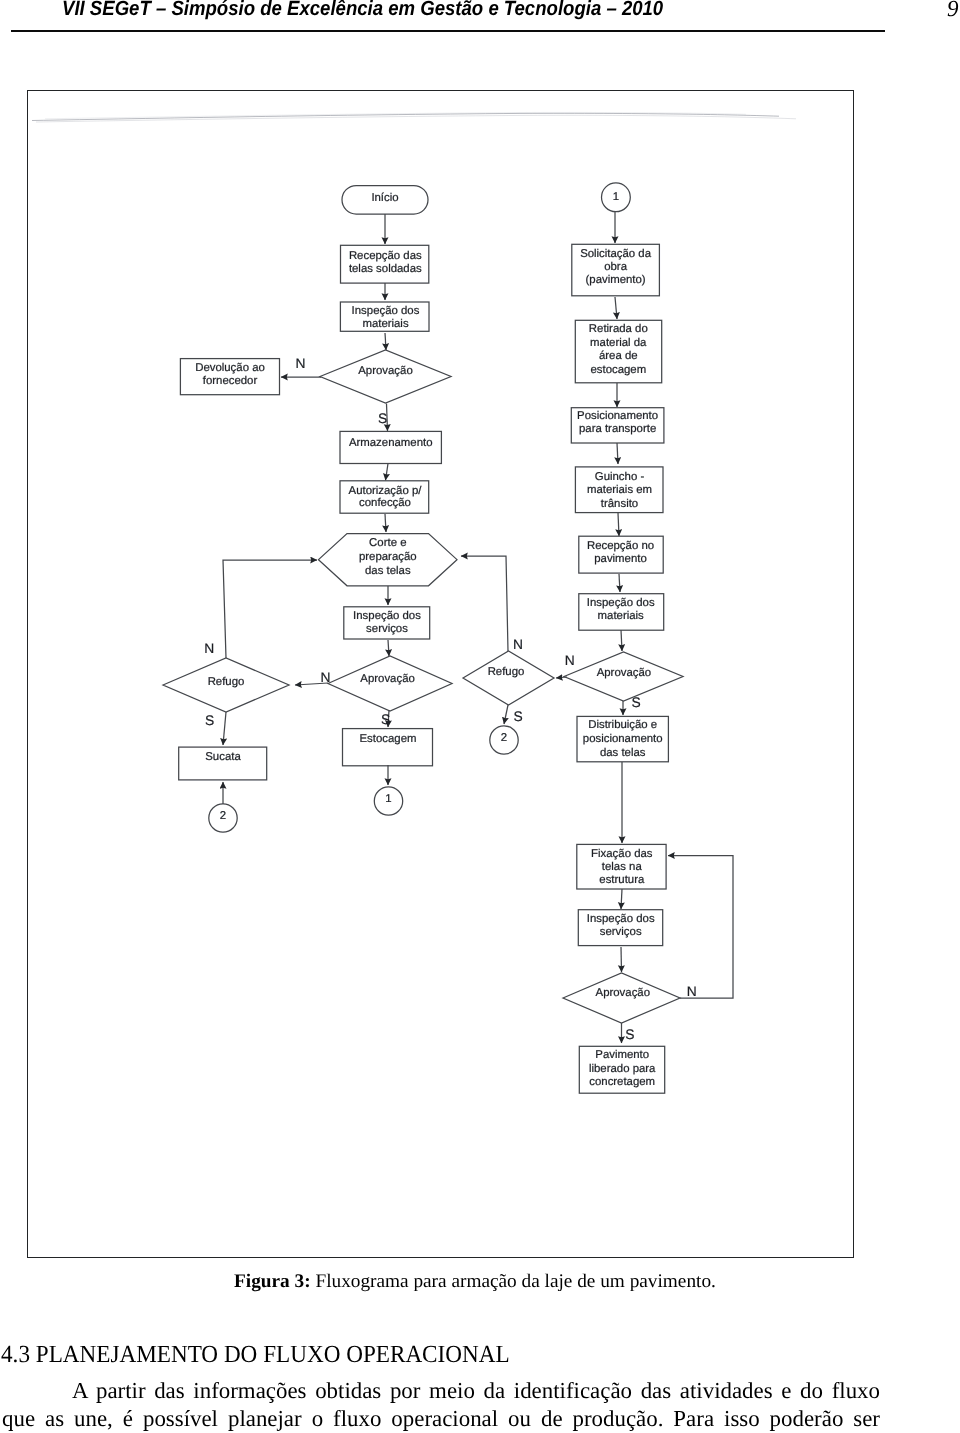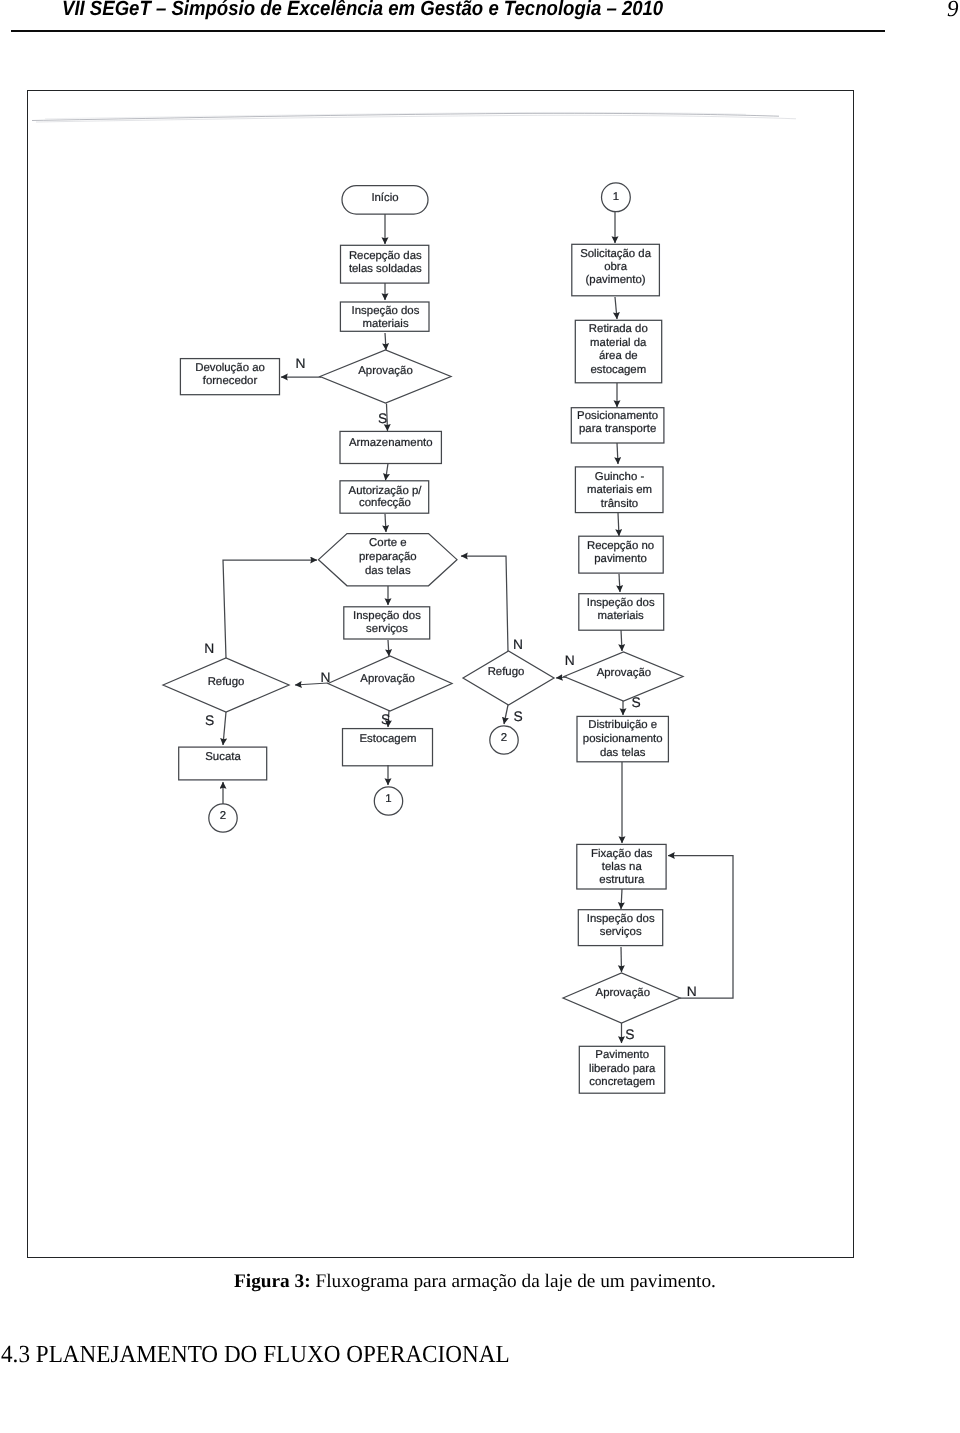--- a/index.html
+++ b/index.html
@@ -254,13 +254,17 @@
         </g>
     </svg>
   </div>
 
   <div id="figure-caption">
     <b>Figura 3:</b><span> Fluxograma para armação da laje de um pavimento.</span>
   </div>
 
   <div id="section-heading">4.3 PLANEJAMENTO DO FLUXO OPERACIONAL</div>
 
+  <div id="body-text">
+    <div class="bline first"><span class="indent"></span><span>A partir das informações obtidas por meio da identificação das atividades e do fluxo</span></div>
+    <div class="bline"><span>que as une, é possível planejar o fluxo operacional ou de produção. Para isso poderão ser</span></div>
+  </div>
 </div>
 
 </body></html>

